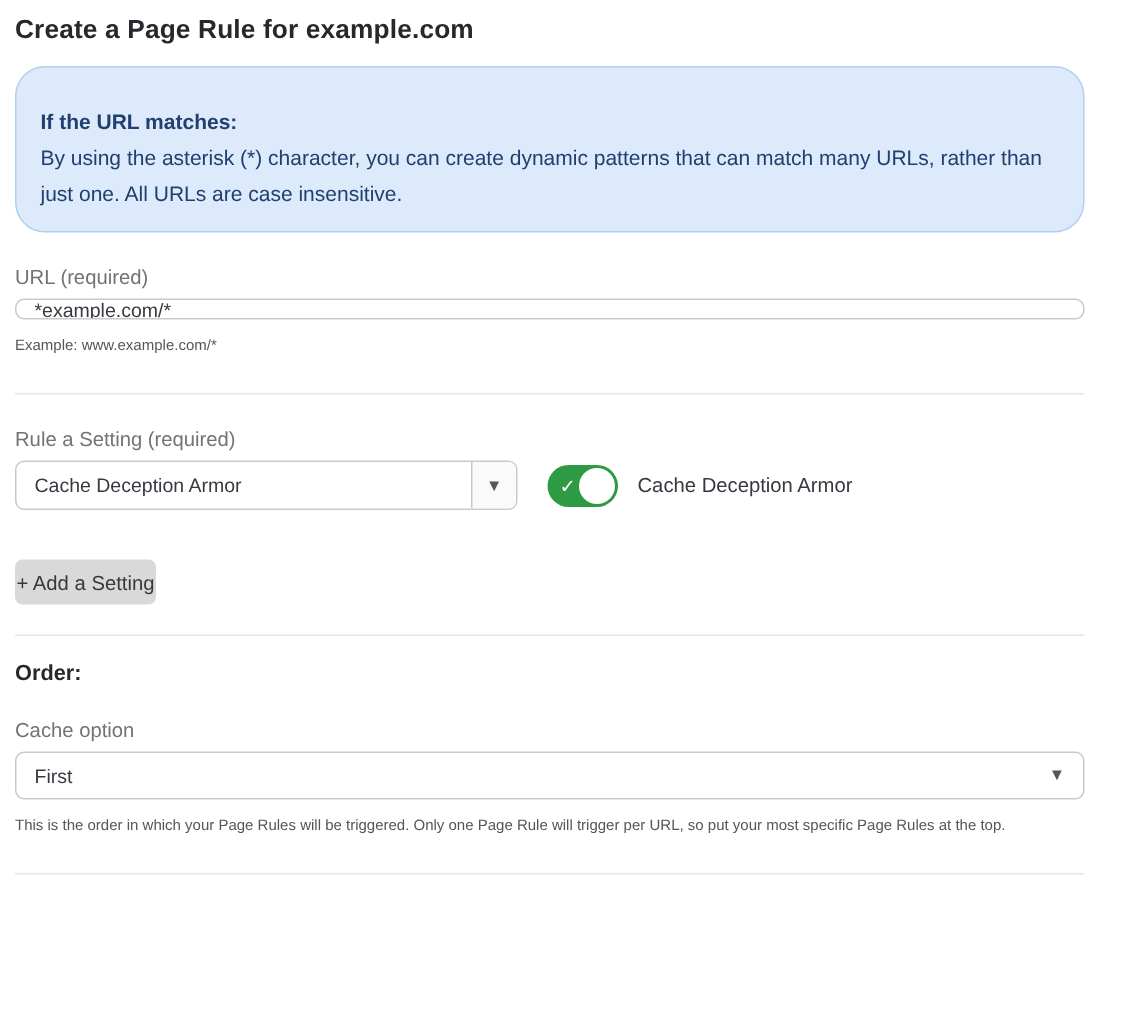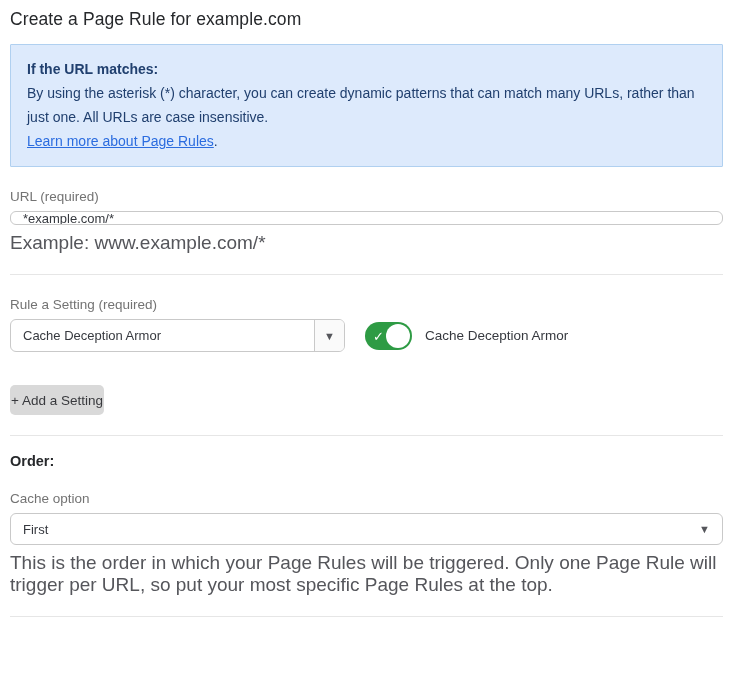--- a/index.html
+++ b/index.html
@@ -10,31 +10,31 @@
     color: #2a2b2e;
     overflow: hidden;
   }
   .content {
     width: 713px;
     margin-left: 10px;
     padding-top: 9px;
   }
   .page-title {
     font-size: 17.5px;
-    font-weight: normal;
+    font-weight: bold;
     color: #26282b;
     letter-spacing: 0.1px;
   }
   
   .info-box {
     margin-top: 14px;
     background: #ddeafc;
     border: 1px solid #b0d0f0;
-    border-radius: 1px;
-    padding: 12px 16px 13px 16px;
+    border-radius: 20px;
+    padding: 24px 16px 13px 16px;
     font-size: 14px;
     line-height: 24px;
     color: #21406f;
   }
   .info-heading { font-weight: bold; }
   .info-link {
     color: #2b6cdf;
     text-decoration: underline;
     cursor: pointer;
   }
@@ -53,21 +53,21 @@
     padding: 0 12px;
     font-size: 13px;
     color: #36393f;
     font-family: "Liberation Sans", "DejaVu Sans", sans-serif;
     background: #fff;
     outline: none;
     display: block;
   }
   .helper-text {
     margin-top: 7px;
-    font-size: 19px;
+    font-size: 10px;
     color: #55565b;
     line-height: 22px;
   }
   .divider {
     border: none;
     border-top: 1px solid #e6e6e6;
     margin-top: 20px;
   }
   .section-heading {
     margin-top: 17px;
@@ -184,21 +184,20 @@
 </head>
 <body>
 
 <div class="content">
 
   <h1 class="page-title">Create a Page Rule for example.com</h1>
 
   <div class="info-box">
     <div class="info-heading">If the URL matches:</div>
     <div>By using the asterisk (*) character, you can create dynamic patterns that can match many URLs, rather than just one. All URLs are case insensitive.</div>
-    <div><a class="info-link">Learn more about Page Rules</a><span>.</span></div>
   </div>
 
   <div class="field-label mt-22">URL (required)</div>
   <input class="text-input" type="text" value="*example.com/*" style="">
   <div class="helper-text">Example: www.example.com/*</div>
 
   <hr class="divider">
 
 
   <div class="field-label mt-22">Rule a Setting (required)</div>

